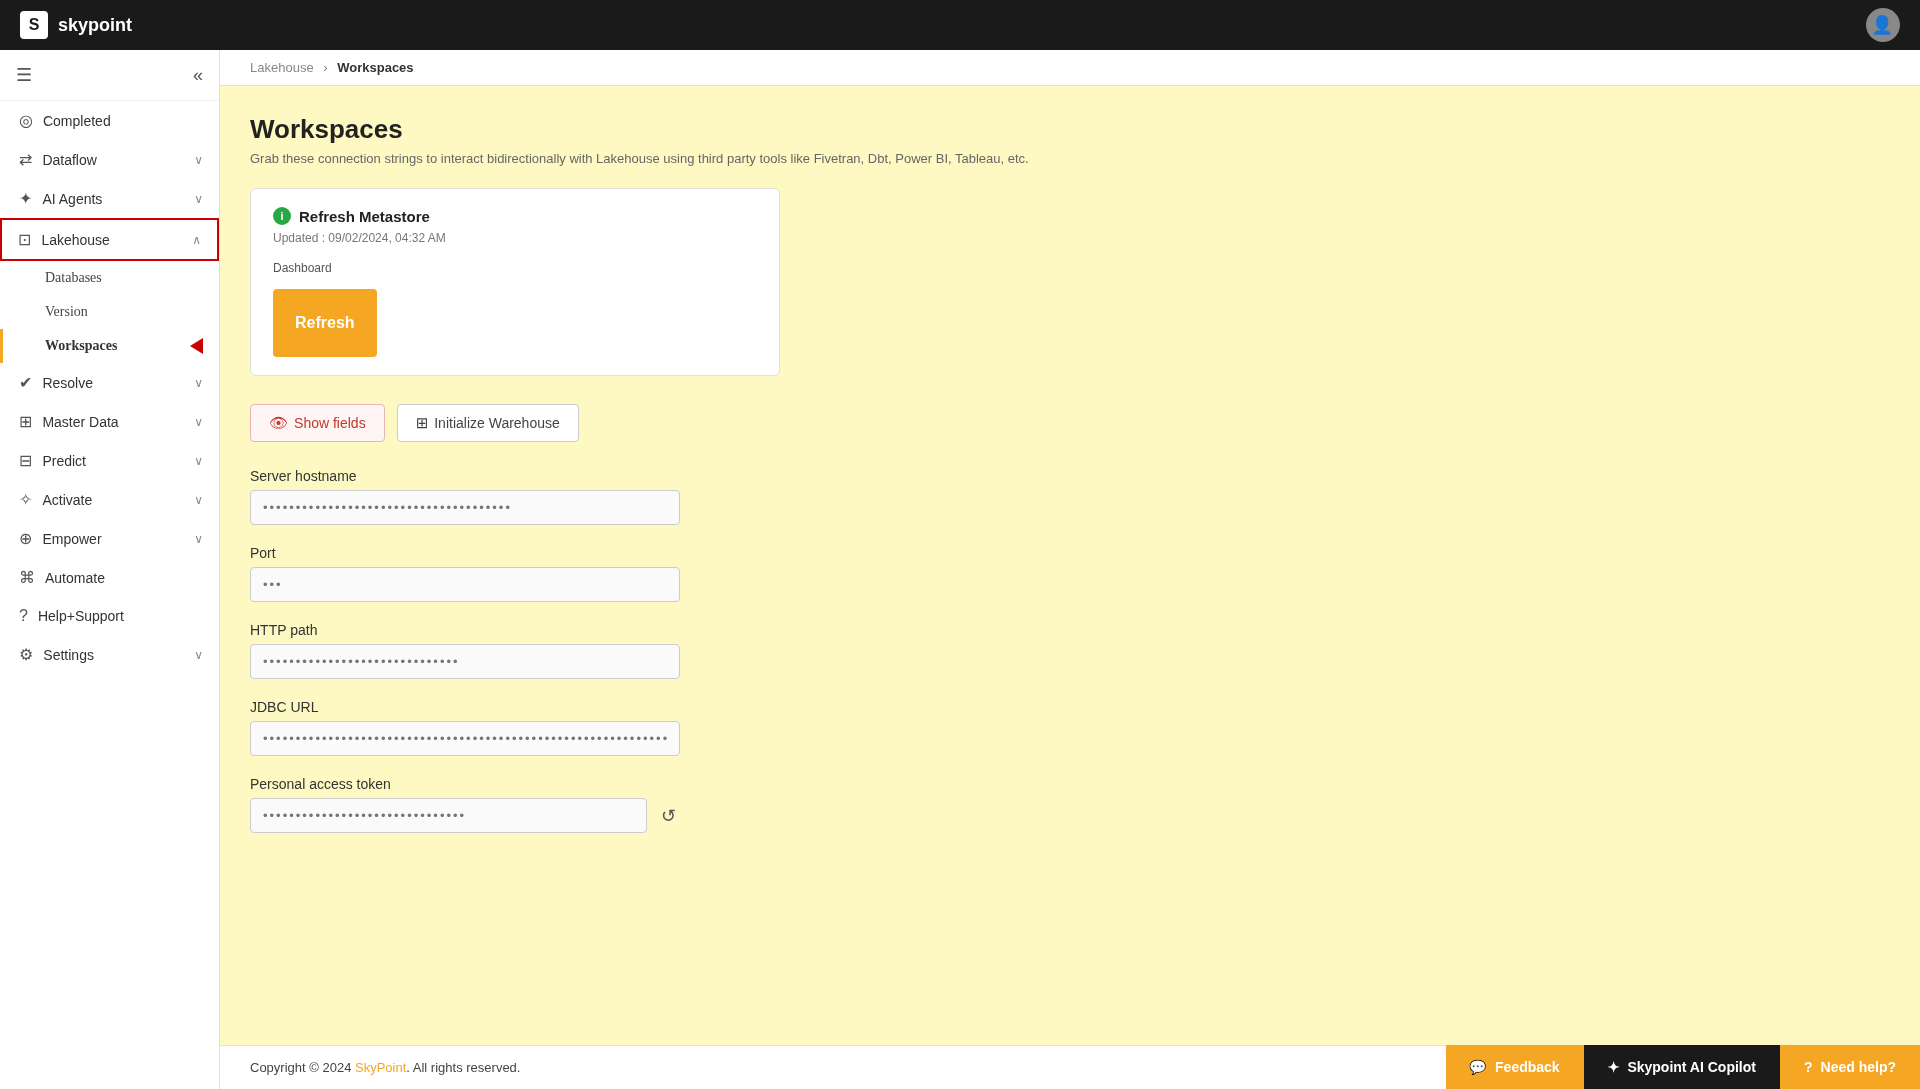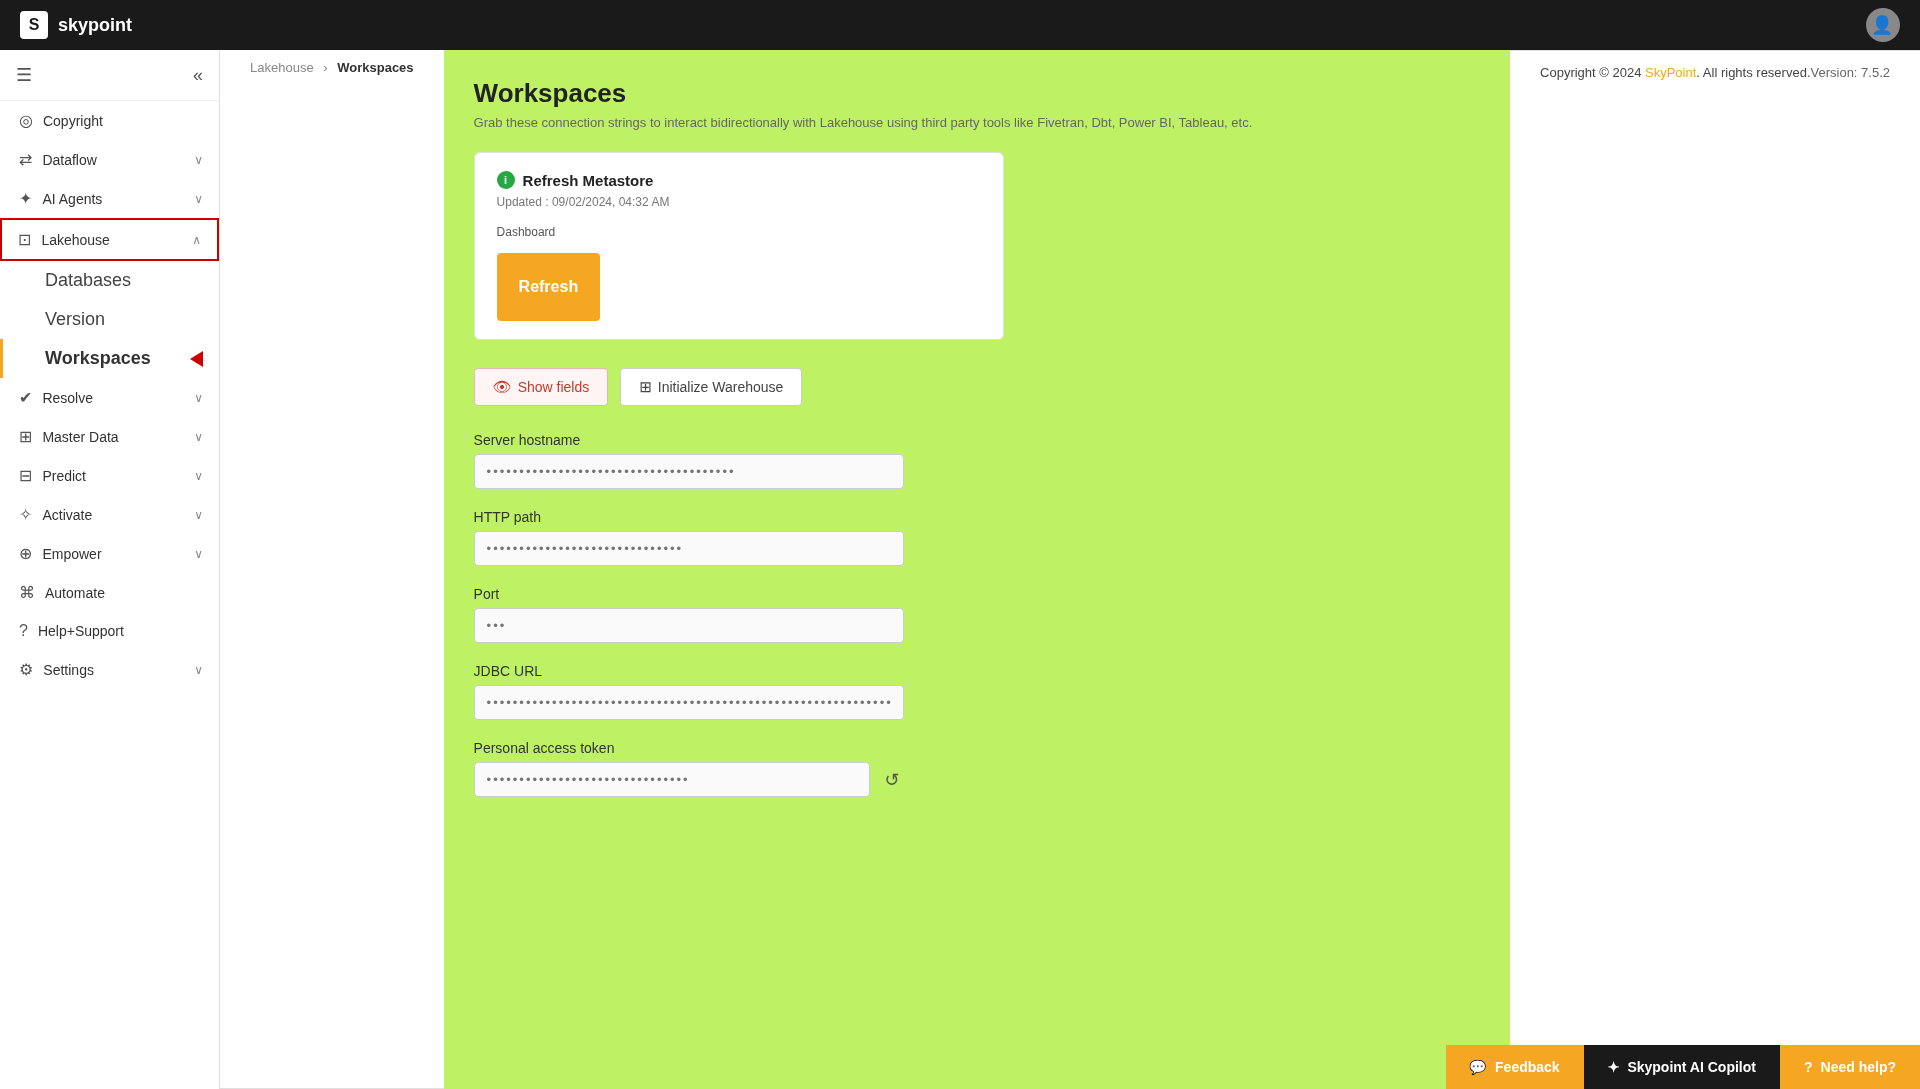--- a/index.html
+++ b/index.html
@@ -96,42 +96,44 @@
       gap: 10px;
     }
     .nav-icon { font-size: 16px; color: #555; }
     .nav-chevron { font-size: 12px; color: #888; }
 
     
     .nav-sub-item {
       padding: 9px 16px 9px 42px;
       cursor: pointer;
       color: #444;
-      font-size: 18px;
+      font-size: 14px;
       border-left: 3px solid transparent;
+      font-family: Liberation Serif, serif;
     }
     .nav-sub-item.active {
       color: #333;
       font-weight: 600;
       border-left: 3px solid #f5a623;
     }
 
     
     .nav-item.lakehouse-active {
       border: 2px solid #cc0000;
       border-left: 2px solid #cc0000;
       background: #fff;
     }
 
     
     .content-area {
       flex: 1;
       display: flex;
+      flex-direction: column;
       overflow-y: auto;
-      background: #bef264;
+      background: #fef9c3;
     }
 
     
     .breadcrumb-bar {
       background: #fff;
       border-bottom: 1px solid #e0e0e0;
       padding: 10px 30px;
       font-size: 13px;
       color: #888;
       flex-shrink: 0;
@@ -364,21 +366,21 @@
 
   <div class="sidebar">
     <div class="sidebar-top-controls">
       <button class="sidebar-icon-btn">☰</button>
       <button class="sidebar-icon-btn">«</button>
     </div>
 
     <div class="nav-item">
       <div class="nav-item-left">
         <span class="nav-icon">◎</span>
-        <span>Copyright</span>
+        <span>Completed</span>
       </div>
     </div>
 
     <div class="nav-item">
       <div class="nav-item-left">
         <span class="nav-icon">⇄</span>
         <span>Dataflow</span>
       </div>
       <span class="nav-chevron">∨</span>
     </div>
@@ -506,27 +508,27 @@
           <span>Initialize Warehouse</span>
         </button>
       </div>
 
       <div class="form-group">
         <label class="form-label">Server hostname</label>
         <input type="password" class="form-input" placeholder="••••••••••••••••••••••••••••••••••••••" style="">
       </div>
 
       <div class="form-group">
+        <label class="form-label">Port</label>
+        <input type="password" class="form-input" placeholder="•••" style="">
+      </div>
+
+      <div class="form-group">
         <label class="form-label">HTTP path</label>
         <input type="password" class="form-input" placeholder="••••••••••••••••••••••••••••••" style="">
-      </div>
-
-      <div class="form-group">
-        <label class="form-label">Port</label>
-        <input type="password" class="form-input" placeholder="•••" style="">
       </div>
 
       <div class="form-group">
         <label class="form-label">JDBC URL</label>
         <input type="password" class="form-input" placeholder="••••••••••••••••••••••••••••••••••••••••••••••••••••••••••••••••••••" style="">
       </div>
 
       <div class="form-group">
         <label class="form-label">Personal access token</label>
         <div class="token-row">

